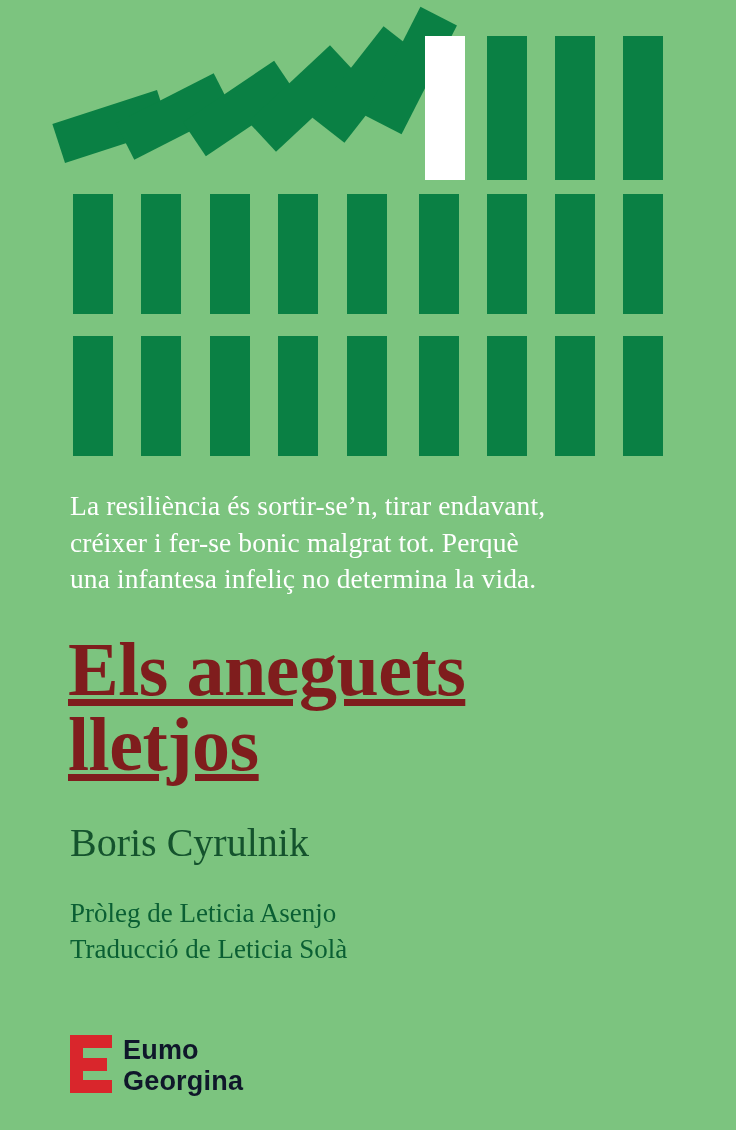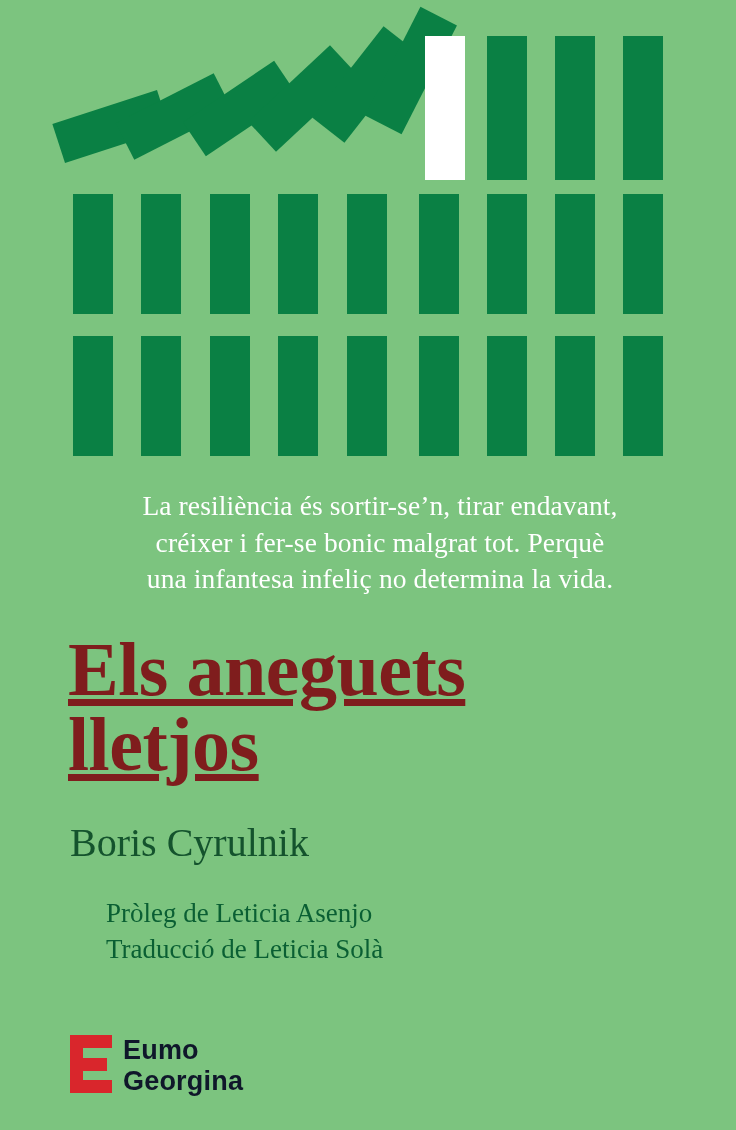--- a/index.html
+++ b/index.html
@@ -42,21 +42,20 @@
     left: 70px;
     top: 488px;
     width: 620px;
     color: #ffffff;
     font-size: 27.5px;
     line-height: 1.33;
     letter-spacing: 0.1px;
   }
   .blurb div {
     white-space: nowrap;
-    text-align: center;
   }
 
   .title {
     position: absolute;
     left: 68px;
     top: 632px;
     width: 620px;
     color: #7f1d1d;
     font-weight: bold;
     font-size: 76px;
@@ -76,21 +75,20 @@
     letter-spacing: 0px;
   }
 
   .credits {
     position: absolute;
     left: 70px;
     top: 896px;
     color: #0a5f33;
     font-size: 27px;
     line-height: 1.33;
-    margin-left: 36px;
   }
   .credits div { white-space: nowrap; }
 
   
   .logo {
     position: absolute;
     left: 70px;
     top: 1035px;
     display: flex;
     align-items: flex-start;

